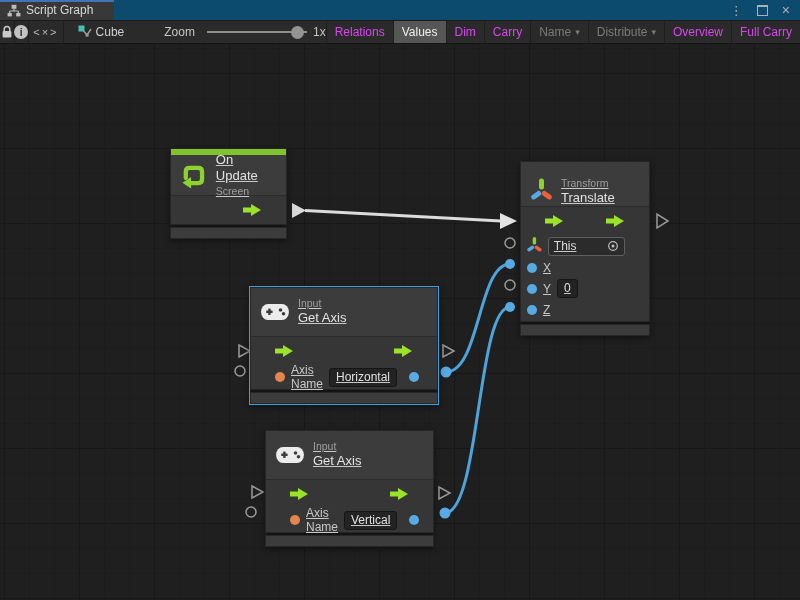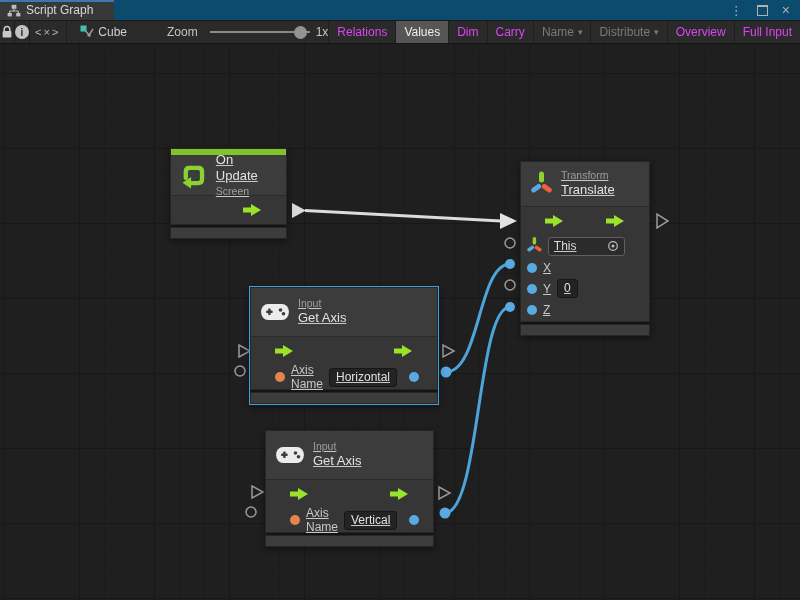--- a/index.html
+++ b/index.html
@@ -138,21 +138,21 @@
         <span class="caret">▾</span>
       </div>
     <div class="rb disabled">
         <span>Distribute</span>
         <span class="caret">▾</span>
       </div>
     <div class="rb">
         <span>Overview</span>
       </div>
     <div class="rb">
-        <span>Full Input</span>
+        <span>Full Carry</span>
       </div>
   </div>
 </div>
 
 <div class="canvas"></div>
 
 <svg class="wires" viewBox="0 0 800 600">
 
   <polygon points="292,203 292,218 306,210.5" fill="#d8d8d8"></polygon>
   <line x1="305" y1="210.5" x2="501" y2="221" stroke="#dcdcdc" stroke-width="3"></line>
@@ -198,21 +198,21 @@
       <svg class="arrow-green" width="19" height="12" viewBox="0 0 19 12">
         <path d="M0,3.5 h8 v-3.5 l10,6 -10,6 v-3.5 h-8 z" fill="#9be22b"></path>
       </svg>
     </div>
   </div>
   <div class="nfooter"></div>
 </div>
 
 <div class="node" style="left:520px;top:161px;width:130px;">
   <div class="nbox">
-    <div class="nheader" style="height:44px;">
+    <div class="nheader" style="height:44px;align-items:flex-end;">
       <svg width="21" height="29" viewBox="0 0 21 29">
         <rect x="8" y="1.5" width="5" height="11" rx="2.5" fill="#8cd32f"></rect>
         <rect x="8" y="15.5" width="5" height="11" rx="2.5" fill="#58aae2" transform="rotate(55 10.5 14.5)"></rect>
         <rect x="8" y="15.5" width="5" height="11" rx="2.5" fill="#ee5f3c" transform="rotate(-55 10.5 14.5)"></rect>
       </svg>
       <div class="titles">
         <span class="t-sub">Transform</span>
         <span class="t-main">Translate</span>
       </div>
     </div>

